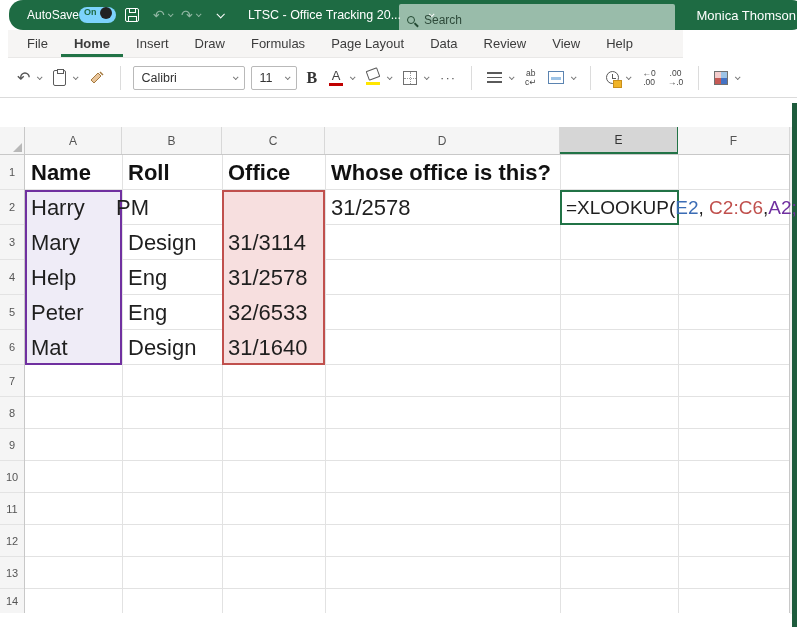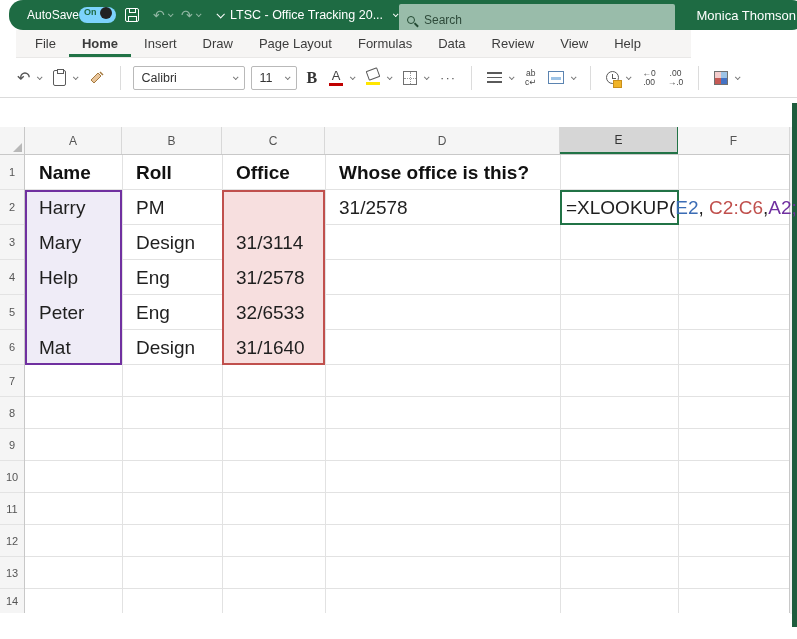--- a/index.html
+++ b/index.html
@@ -21,34 +21,34 @@
   .floppy { width:14px; height:14px; border:1.5px solid #fff; border-radius:2px; position:relative; }
   .floppy::before { content:""; position:absolute; left:3px; top:-1px; width:5px; height:4px;
                     border:1px solid #fff; border-top:none; }
   .floppy::after { content:""; position:absolute; left:2px; bottom:0; width:7px; height:4px;
                    border:1px solid #fff; border-bottom:none; }
   .undo-g { left:144px; opacity:.5; } .redo-g { left:172px; opacity:.5; }
   .tb-glyph { font-size:14px; }
   .chev { display:inline-block; width:6px; height:6px; border-right:1.4px solid currentColor;
           border-bottom:1.4px solid currentColor; transform:rotate(45deg) translateY(-1px); }
   .chev-sm { width:4px; height:4px; margin-left:3px; }
-  .doc-title { left:208px; gap:7px; font-size:12.5px; }
+  .doc-title { left:208px; gap:25px; font-size:12.5px; }
   .searchbox { left:390px; top:4px; height:22px; width:276px; background:rgba(255,255,255,.55);
                border-radius:2px; display:flex; align-items:center; padding:16px 8px; color:#10331F; }
   .mag { width:8px; height:8px; border:1.5px solid #234A33; border-radius:50%; position:relative;
          margin-right:9px; flex:0 0 auto;}
   .mag::after { content:""; position:absolute; width:5px; height:1.5px; background:#234A33;
                 transform:rotate(45deg); left:6px; top:7px; }
   .searchbox input { border:none; background:transparent; outline:none; font-size:12px;
                      color:#10331F; width:200px; font-family:"Liberation Sans",sans-serif; }
   .searchbox input::placeholder { color:#2E4A3A; opacity:1; }
   .user { right:10px; font-size:13px; }
 
   
-  .menubar { position:absolute; top:30px; left:16px; width:675px; height:28px; background:#F6F5F4;
+  .menubar { position:absolute; top:30px; left:8px; width:675px; height:28px; background:#F6F5F4;
              display:flex; align-items:stretch; padding-left:6px; border-bottom:1px solid #E9E8E7;}
   .mtab { display:flex; align-items:center; padding:0 13px; font-size:13px; color:#3C3C3C;
           border-bottom:3px solid transparent; padding-top:3px; }
   .mtab.active { font-weight:bold; }
 
   
   .ribbon { position:absolute; top:58px; left:0; width:797px; height:40px; background:#fff;
             border-bottom:1px solid #DBDBDB; display:flex; align-items:center; padding-left:14px;
             gap:6px; }
   .rbtn { display:flex; align-items:center; gap:4px; border:none; background:transparent;
@@ -124,22 +124,22 @@
   .green-strip { position:absolute; left:792px; top:103px; width:5px; height:524px; background:#1E5C3D; }
   .gridarea { position:absolute; top:155px; left:25px; width:765px; height:458px; background-color:#fff;
     background-image:
       linear-gradient(#E2E2E2,#E2E2E2),linear-gradient(#E2E2E2,#E2E2E2),linear-gradient(#E2E2E2,#E2E2E2),
       linear-gradient(#E2E2E2,#E2E2E2),linear-gradient(#E2E2E2,#E2E2E2),linear-gradient(#C8C8C8,#C8C8C8),
       repeating-linear-gradient(to bottom, transparent 0 34px, #E2E2E2 34px 35px),
       repeating-linear-gradient(to bottom, transparent 0 31px, #E2E2E2 31px 32px);
     background-repeat:no-repeat;
     background-position:97px 0, 197px 0, 300px 0, 535px 0, 653px 0, 764px 0, 0 0, 0 210px;
     background-size:1px 100%, 1px 100%, 1px 100%, 1px 100%, 1px 100%, 1px 100%, 100% 210px, 100% 225px; }
-  .cell { position:absolute; height:35px; line-height:35px; padding-left:6px; font-size:19px;
-          color:#1F1F1F; white-space:nowrap; z-index:2;margin-left:8px; }
+  .cell { position:absolute; height:35px; line-height:35px; padding-left:6px; font-size:22px;
+          color:#1F1F1F; white-space:nowrap; z-index:2; }
   .cell.bold { font-weight:bold; color:#111; }
   .range-box { position:absolute; z-index:1; border:2px solid; }
   .e2box { position:absolute; left:535px; top:35px; width:119px; height:35px; border:2px solid #217346;
            background:#fff; z-index:1; }
   .e2text { position:absolute; left:4px; top:0; height:31px; line-height:31px; font-size:19px;
             white-space:nowrap; z-index:3; }
 
   
   .bottombar { position:absolute; top:613px; left:0; width:797px; height:26px; background:#F0EFEF;
                border-top:1px solid #C9C9C9; }
@@ -195,22 +195,22 @@
       <input type="text" placeholder="Search" style="">
     </span>
     <span class="tb-item user">Monica Thomson</span>
   </div>
 
   <div class="menubar">
     <span class="mtab">File</span>
     <span class="mtab active" style="border-color: rgb(33, 115, 70);">Home</span>
     <span class="mtab">Insert</span>
     <span class="mtab">Draw</span>
+    <span class="mtab">Formulas</span>
     <span class="mtab">Page Layout</span>
-    <span class="mtab">Formulas</span>
     <span class="mtab">Data</span>
     <span class="mtab">Review</span>
     <span class="mtab">View</span>
     <span class="mtab">Help</span>
   </div>
 
   <div class="ribbon">
     <button class="rbtn">
       <span class="rglyph">↶</span>
         <span class="chev chev-sm" style="color:#777"></span>
@@ -339,21 +339,21 @@
 
     <div class="range-box" style="left: 0px; top: 35px; width: 97px; height: 175px; background: rgb(239, 236, 247); border-color: rgb(112, 48, 160);"></div>
     <div class="range-box" style="left: 197px; top: 35px; width: 103px; height: 175px; background: rgb(247, 223, 223); border-color: rgb(192, 80, 77);"></div>
 
     <div class="cell bold" style="left:0;top:0;width:97px">Name</div>
     <div class="cell bold" style="left:97px;top:0;width:100px">Roll</div>
     <div class="cell bold" style="left:197px;top:0;width:103px">Office</div>
     <div class="cell bold" style="left:300px;top:0;width:235px">Whose office is this?</div>
 
     <div class="cell" style="left:0;top:35px">Harry</div>
-    <div class="cell" style="left:97px;top:35px">PM</div>
+    <div class="cell" style="left:85px;top:35px">PM</div>
     <div class="cell" style="left:300px;top:35px">31/2578</div>
 
     <div class="cell" style="left:0;top:70px">Mary</div>
     <div class="cell" style="left:97px;top:70px">Design</div>
     <div class="cell" style="left:197px;top:70px">31/3114</div>
 
     <div class="cell" style="left:0;top:105px">Help</div>
     <div class="cell" style="left:97px;top:105px">Eng</div>
     <div class="cell" style="left:197px;top:105px">31/2578</div>
 

